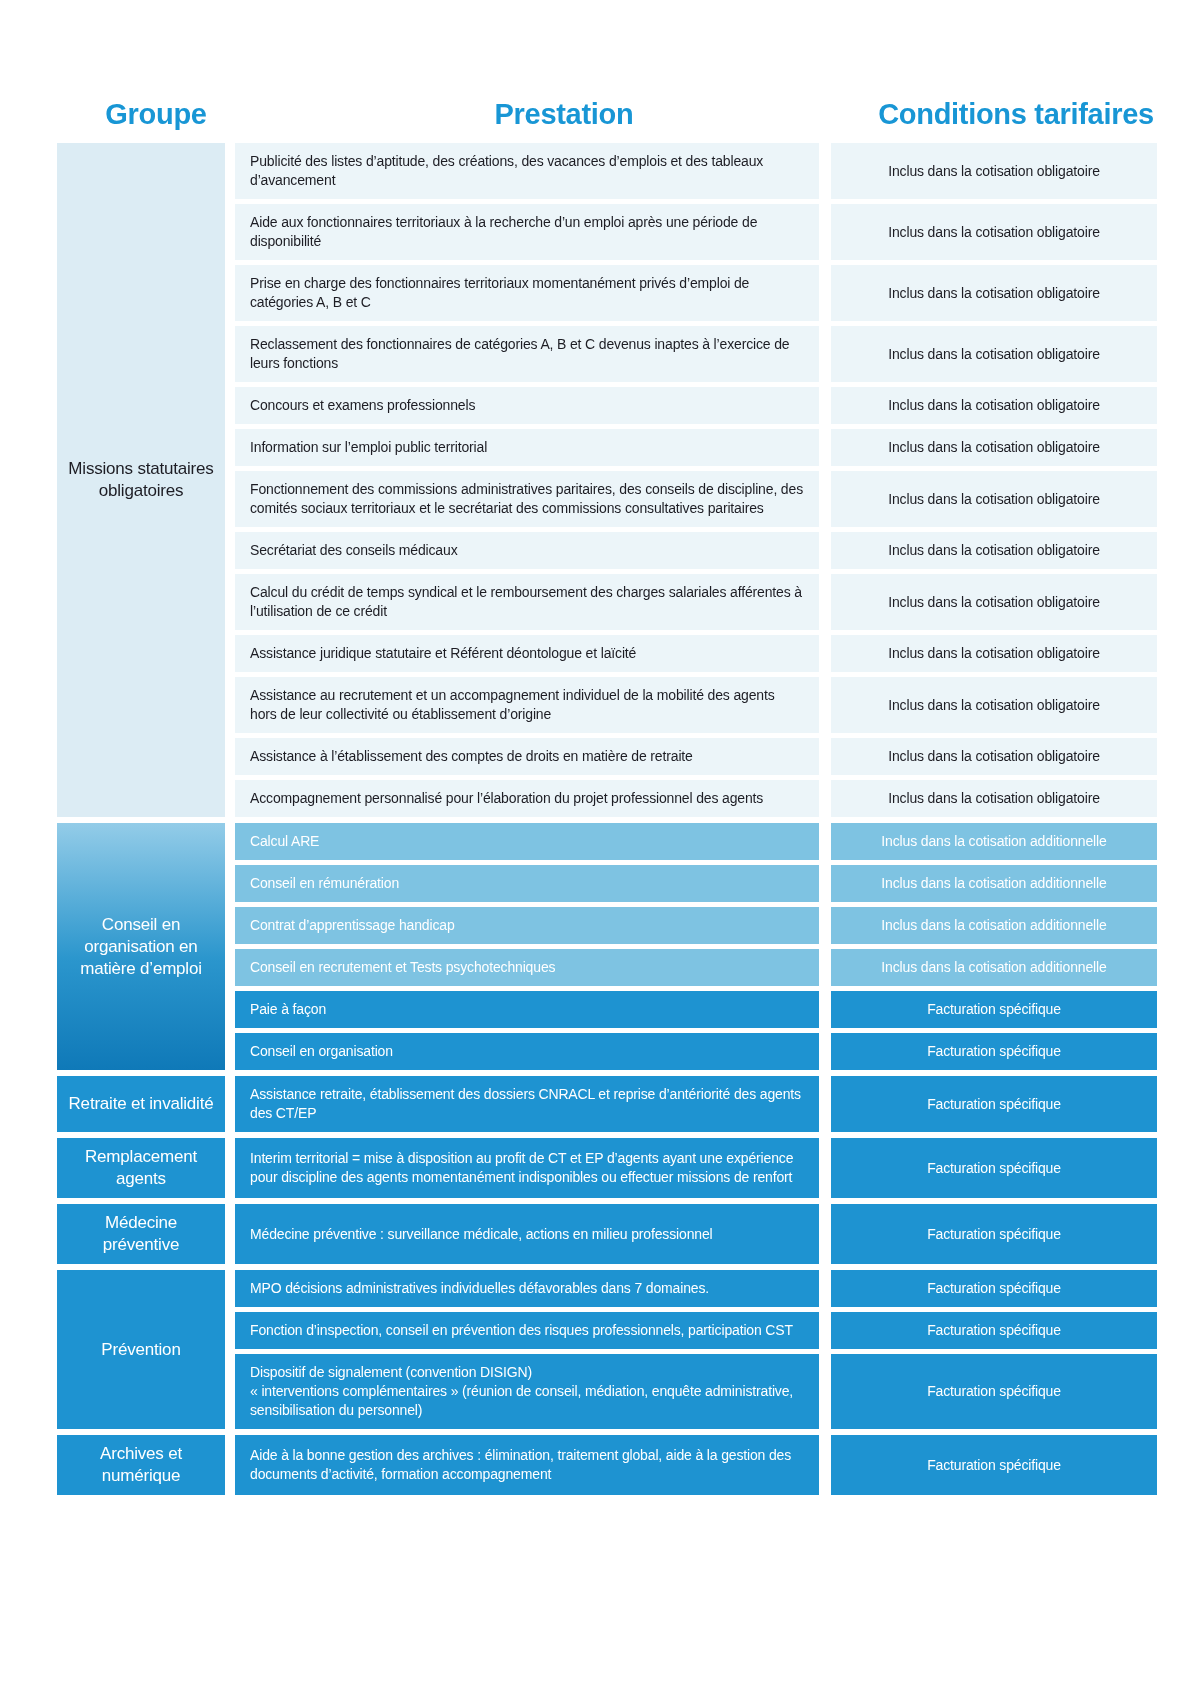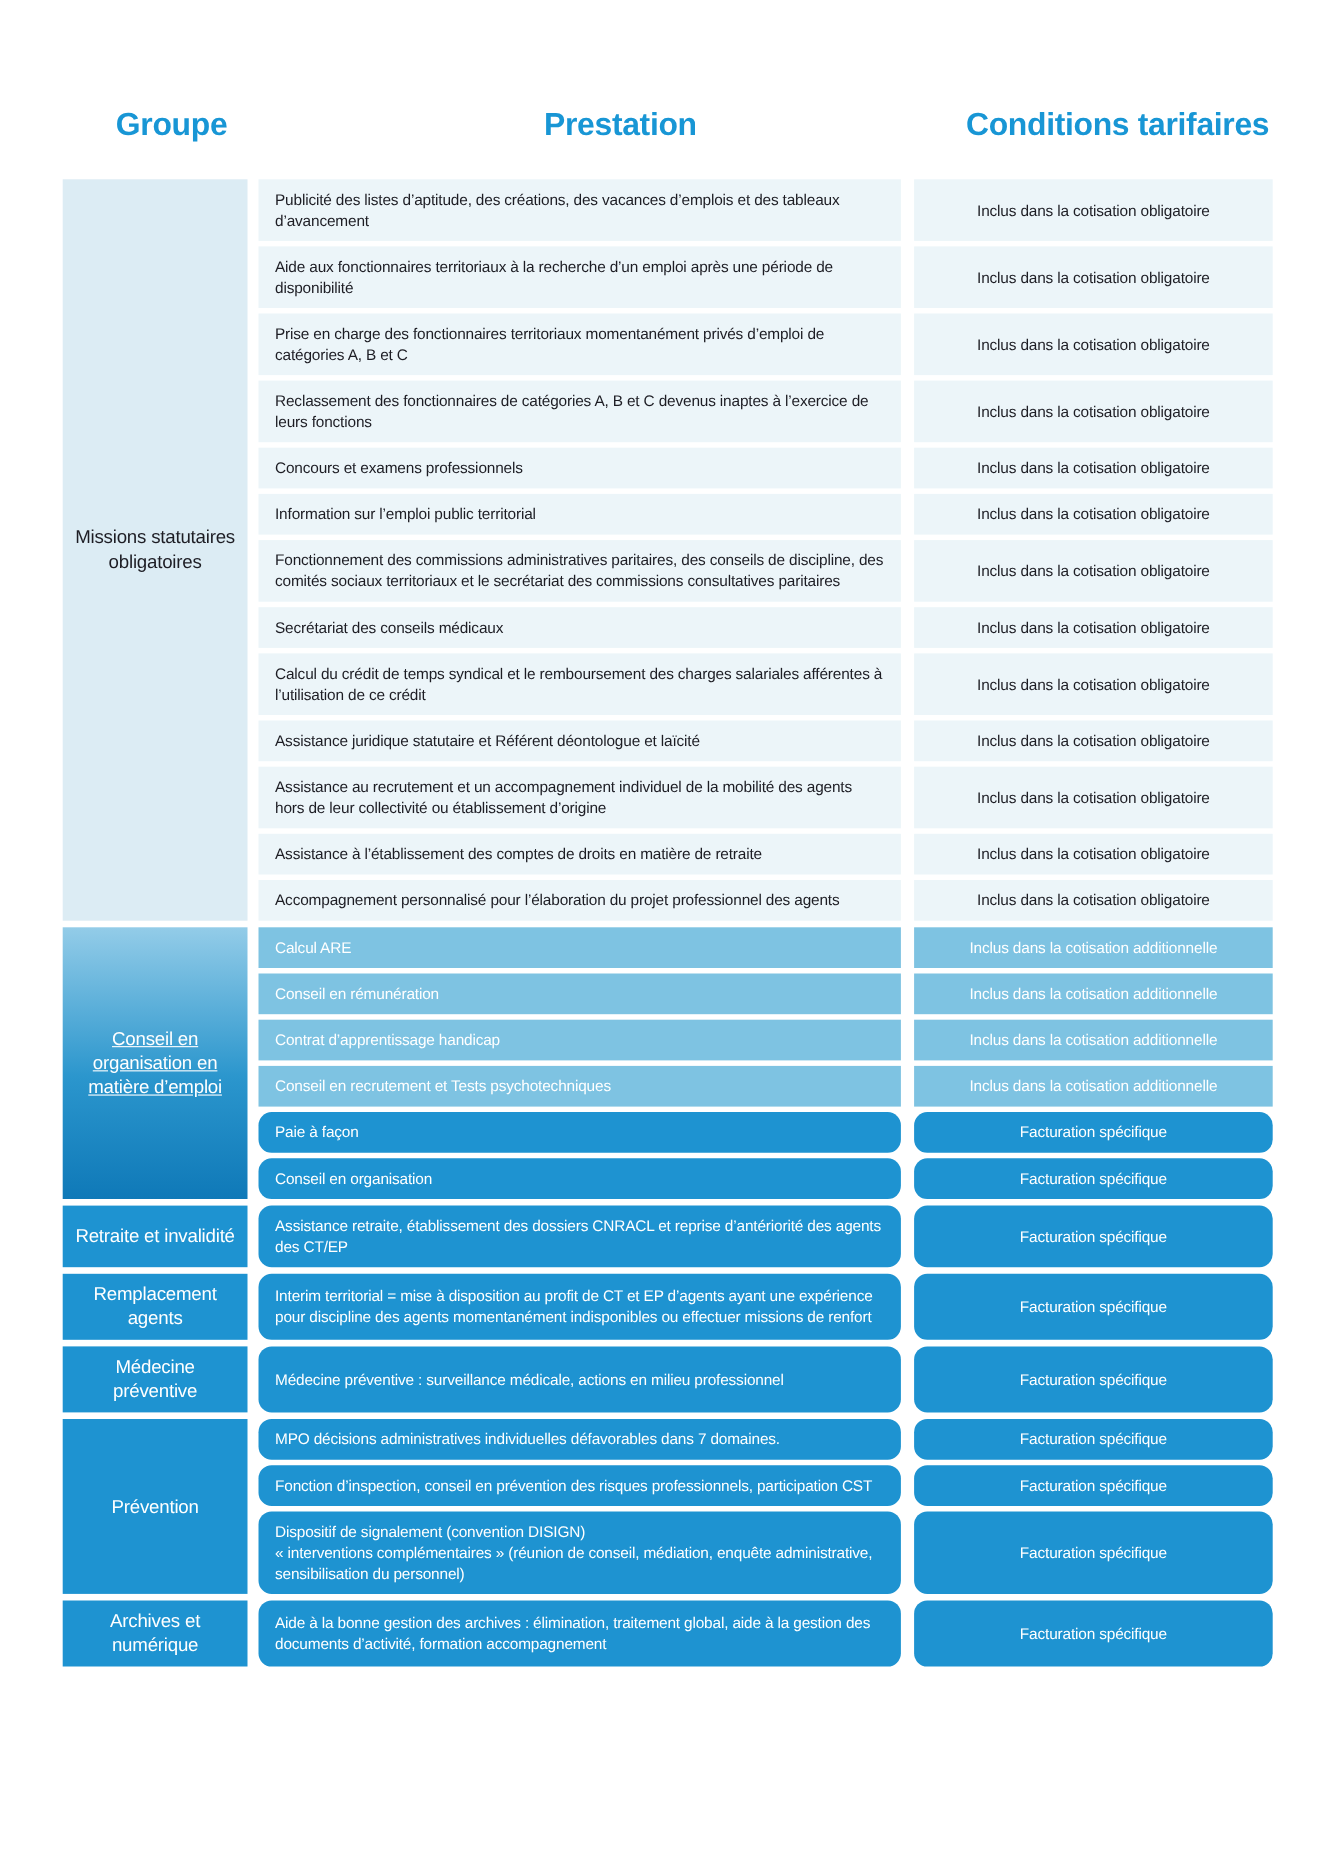--- a/index.html
+++ b/index.html
@@ -18,53 +18,53 @@
   html,body{background:var(--page-bg);}
   body{
     width:1200px;height:1697px;
     font-family:"Liberation Sans",sans-serif;
     color:var(--text-dark);
     overflow:hidden;
   }
   .page{padding:98px 43px 0 57px;}
 
   
-  .thead{display:flex;align-items:baseline;margin-bottom:32px;}
+  .thead{display:flex;align-items:baseline;margin-bottom:12px;}
   .th{font-weight:bold;font-size:29px;color:var(--header-text);text-align:center;letter-spacing:-0.3px;}
   .th-group{width:198px;margin-right:10px;}
   .th-prestation{flex:1;}
   .th-conditions{width:282px;margin-left:12px;}
 
   
   .section{display:flex;margin-bottom:6px;}
   .group-cell{
     width:168px;margin-right:10px;flex-shrink:0;
     display:flex;align-items:center;justify-content:center;
     text-align:center;padding:8px 10px;
   }
   .group-label{font-size:17px;line-height:22px;letter-spacing:-0.2px;}
   .group--light{background:var(--group-light-bg);color:var(--text-dark);}
-  .group--gradient{background:linear-gradient(180deg,var(--grad-top) 0%,#2b96cd 55%,var(--grad-bottom) 100%);color:var(--text-white);text-decoration:underline;}
+  .group--gradient{background:linear-gradient(180deg,var(--grad-top) 0%,#2b96cd 55%,var(--grad-bottom) 100%);color:var(--text-white);}
   .group--dark{background:var(--row-dark-bg);color:var(--text-white);}
 
   .rows{flex:1;display:flex;flex-direction:column;gap:5px;}
   .row{display:flex;flex:1;}
   .cell{font-size:14px;line-height:19px;letter-spacing:-0.15px;}
   .prestation-cell{
     flex:1;display:flex;align-items:center;
     padding:9px 15px;min-height:37px;white-space:pre-line;
   }
   .condition-cell{
     width:326px;margin-left:12px;flex-shrink:0;
     display:flex;align-items:center;justify-content:center;
     text-align:center;padding:6px 10px;min-height:37px;
   }
   .row--light .cell{background:var(--row-light-bg);color:var(--text-dark);}
   .row--medium .cell{background:var(--row-medium-bg);color:var(--text-white);}
-  .row--dark .cell{background:var(--row-dark-bg);color:var(--text-white);border-radius:12px;}
+  .row--dark .cell{background:var(--row-dark-bg);color:var(--text-white);}
 </style>
 </head>
 <body>
 
 <div class="page">
   <div class="thead">
     <div class="th th-group">Groupe</div>
     <div class="th th-prestation">Prestation</div>
     <div class="th th-conditions">Conditions tarifaires</div>
   </div>

